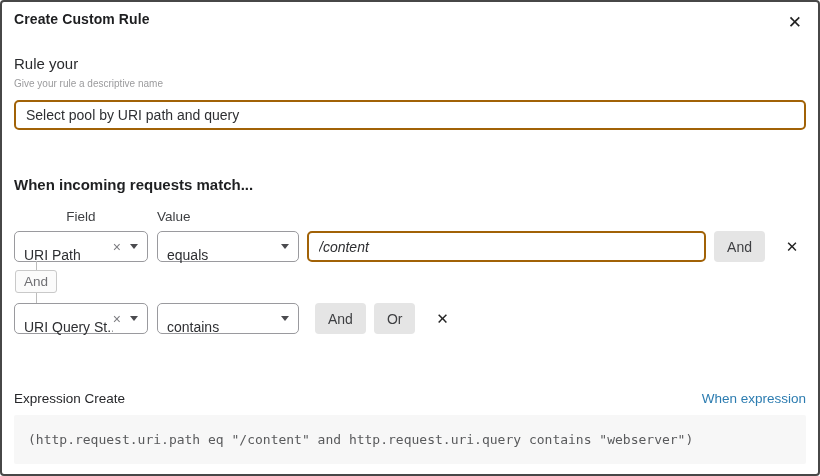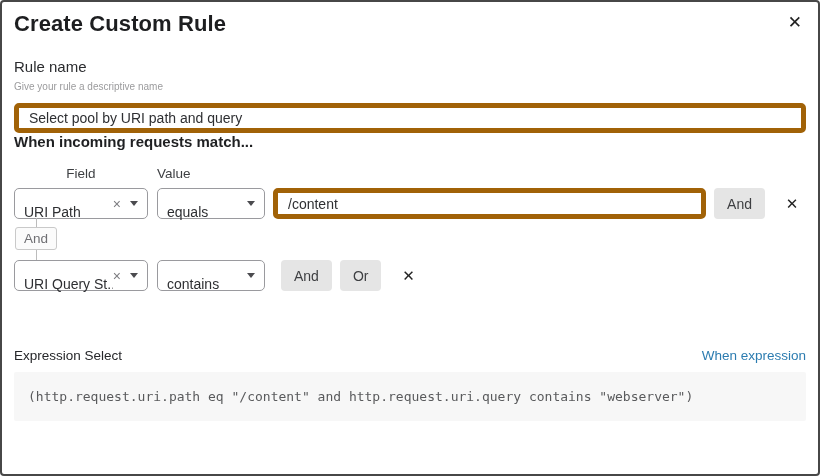--- a/index.html
+++ b/index.html
@@ -16,58 +16,58 @@
     border-radius: 4px;
     padding: 0 12px;
     position: relative;
     overflow: hidden;
   }
   
   .header {
     display: flex; justify-content: space-between; align-items: flex-start;
     padding-top: 9px;
   }
-  .title { font-size: 22px; font-weight: 700; color: #1d1e20; letter-spacing: .1px; text-align: center; }
+  .title { font-size: 14px; font-weight: 700; color: #1d1e20; letter-spacing: .1px; text-align: center; }
   .close-btn {
     font-size: 17px; font-weight: 700; color: #222; cursor: pointer;
     line-height: 1; padding: 3px 2px; margin-right: 2px;
   }
   
   .rule-label { margin-top: 21px; font-size: 15px; color: #2a2b2e; }
   .rule-hint { margin-top: 6px; font-size: 10px; color: #9b9b9d; }
   .text-input {
     display: block; width: 100%; height: 30px;
-    border: 5px solid #a16207; border-radius: 5px;
+    border: 2px solid #a16207; border-radius: 5px;
     padding: 0 10px; font-size: 14px; color: #2e2f32;
     font-family: "Liberation Sans", "DejaVu Sans", sans-serif;
     background: #fff; outline: none;
   }
   .rule-input { margin-top: 11px; }
   
-  .match-heading { font-size: 15px; font-weight: 700; color: #1f2022; }
+  .match-heading { margin-top: 46px; font-size: 15px; font-weight: 700; color: #1f2022; }
   .col-labels { display: flex; margin-top: 16px; font-size: 13.5px; color: #3d3f42; text-align: center; }
   .col-labels .c1 { width: 134px; margin-right: 9px; }
   .col-labels .c2 { width: 135px; margin-right: 8px; }
   .cond-row { display: flex; align-items: center; margin-top: 7px; }
   .select-box {
     height: 31px; border: 1px solid #9a9a9e; border-radius: 5px;
     display: flex; align-items: center; padding: 0 9px;
     font-size: 14px; color: #2e2f32; background: #fff; cursor: pointer;
     flex: none;
   }
   .field-select { width: 134px; margin-right: 9px; }
-  .op-select { width: 108px; margin-right: 8px; }
+  .op-select { width: 142px; margin-right: 8px; }
   .select-box .lbl { flex: 1; white-space: nowrap; overflow: hidden; margin-top: 16px; }
   .clear-x { font-size: 14px; color: #7c7c80; margin-right: 9px; cursor: pointer; line-height: 1; }
   .caret {
     width: 0; height: 0; flex: none; cursor: pointer;
     border-left: 4.5px solid transparent; border-right: 4.5px solid transparent;
     border-top: 5.5px solid #4b4b4f;
   }
-  .value-input { flex: 1; height: 31px; }
+  .value-input { flex: 1; height: 31px; font-style: italic; }
   .logic-btn {
     flex: none; height: 31px; padding: 0 13px; margin-left: 8px;
     background: #e5e5e5; border: none; border-radius: 4px;
     font-size: 14px; color: #3e3f42; cursor: pointer;
     font-family: "Liberation Sans", "DejaVu Sans", sans-serif;
   }
   .row-delete {
     flex: none; width: 20px; margin-left: 17px; margin-right: 4px;
     text-align: center; font-size: 15px; font-weight: 700; color: #232323;
     cursor: pointer; line-height: 1;
@@ -101,21 +101,21 @@
 </head>
 <body>
 
 <div class="modal">
 
   <div class="header">
     <div class="title">Create Custom Rule</div>
     <div class="close-btn">✕</div>
   </div>
 
-  <div class="rule-label">Rule name</div>
+  <div class="rule-label">Rule your</div>
   <div class="rule-hint">Give your rule a descriptive name</div>
   <input type="text" class="text-input rule-input" value="Select pool by URI path and query" style="">
 
   <div class="match-heading">When incoming requests match...</div>
 
   <div class="col-labels">
     <div class="c1">Field</div>
     <div class="c3">Value</div>
   </div>
 
@@ -147,18 +147,18 @@
     <div class="select-box op-select">
       <span class="lbl">contains</span>
       <span class="caret"></span>
     </div>
     <button class="logic-btn">And</button>
     <button class="logic-btn">Or</button>
     <div class="row-delete">✕</div>
   </div>
 
   <div class="expr-head">
-    <div class="expr-label">Expression Select</div>
+    <div class="expr-label">Expression Create</div>
     <div class="expr-edit">When expression</div>
   </div>
   <div class="code-block">(http.request.uri.path eq "/content" and http.request.uri.query contains "webserver")</div>
 
 </div>
 
 </body></html>

